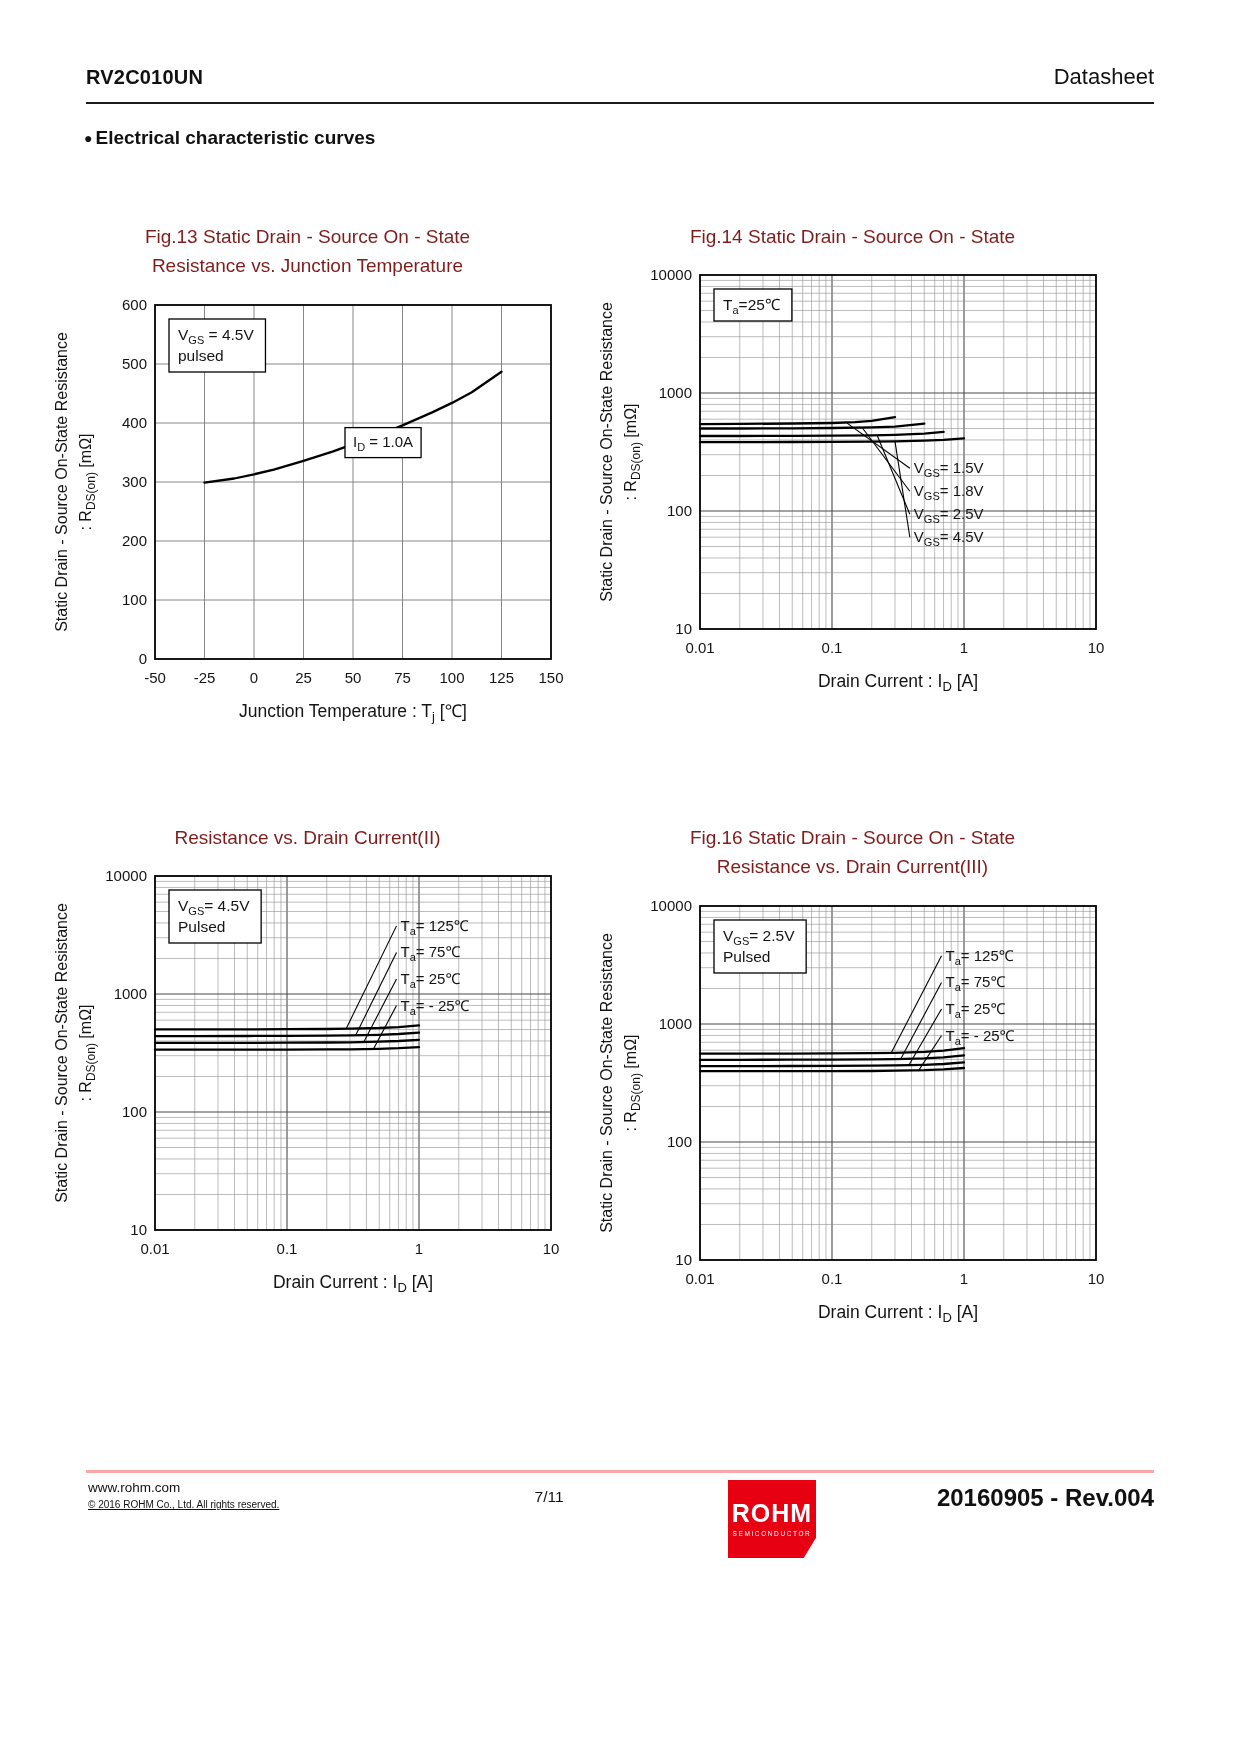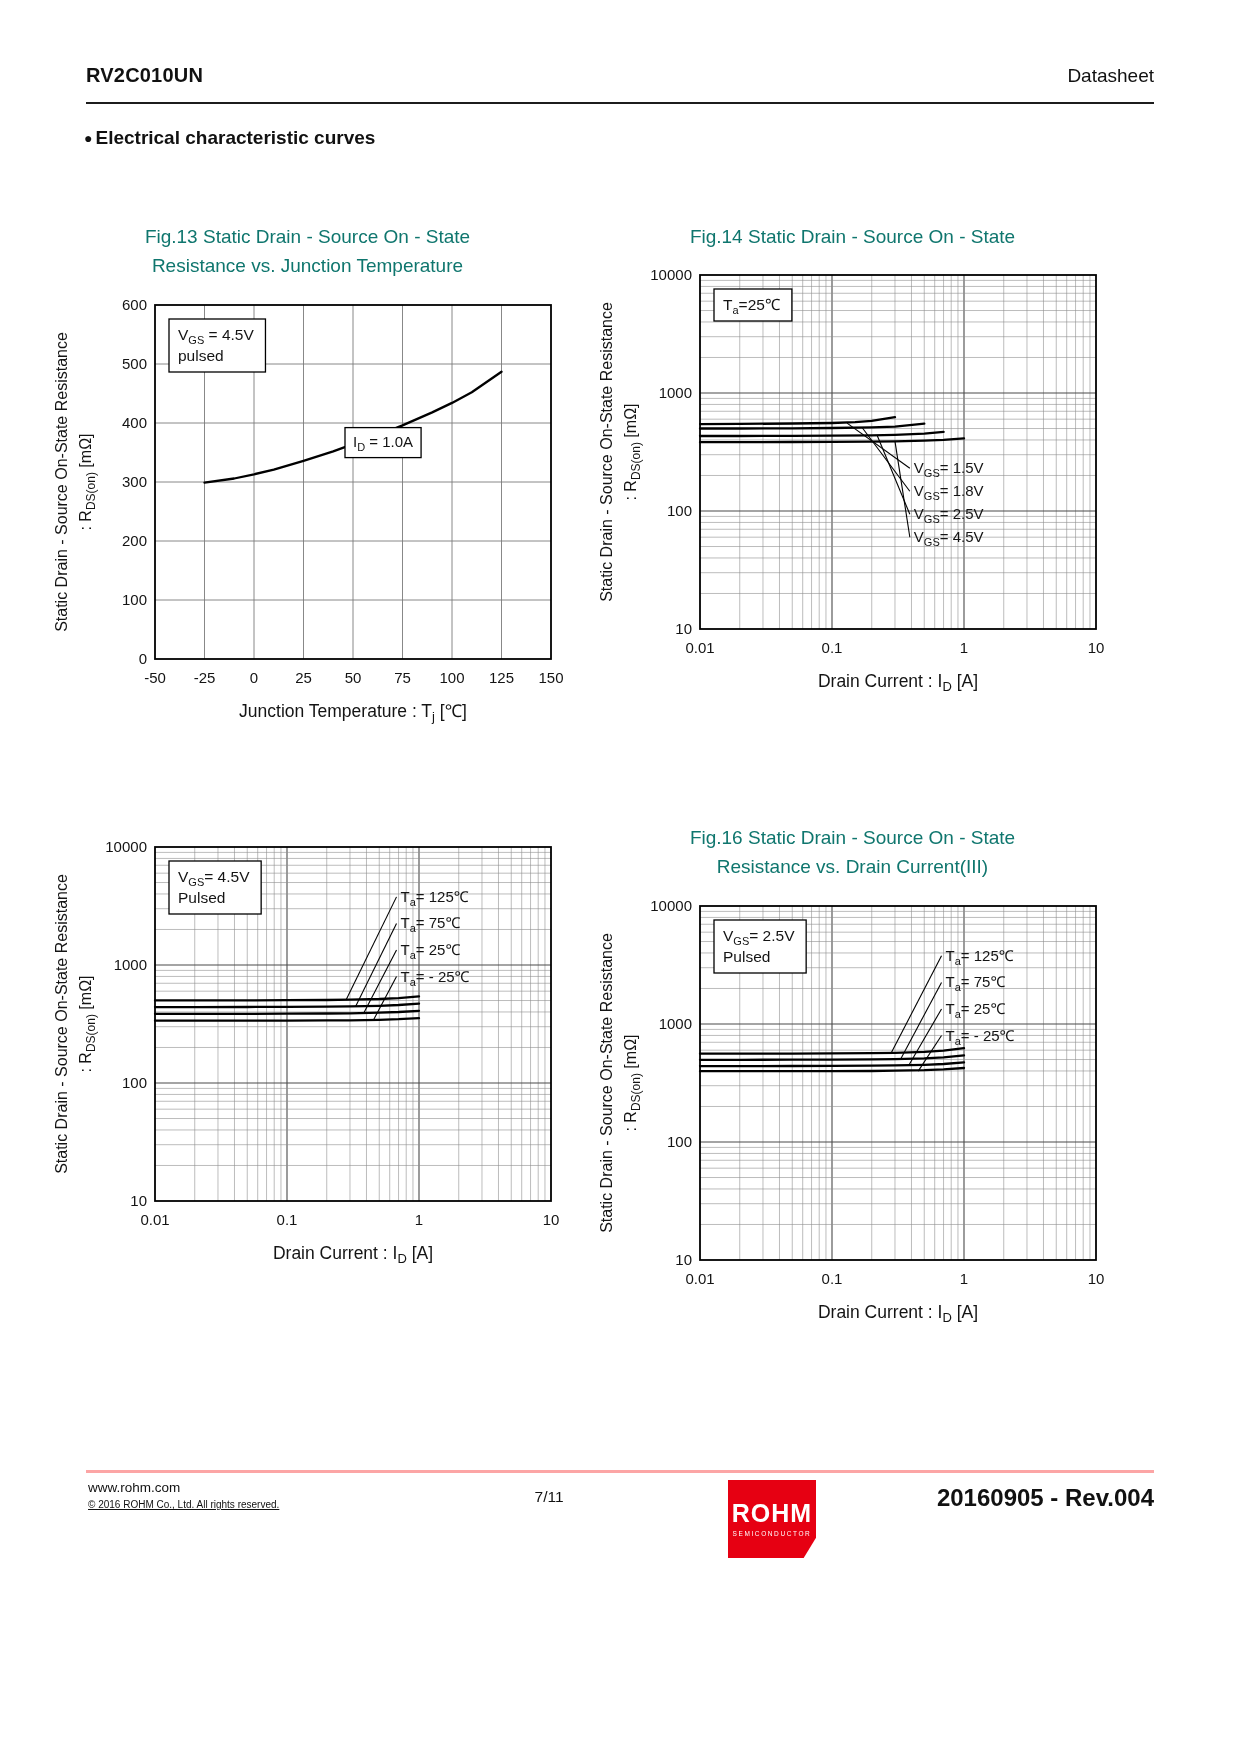--- a/index.html
+++ b/index.html
@@ -5,29 +5,29 @@
   * { margin:0; padding:0; box-sizing:border-box; }
   html,body { background:#fff; }
   body {
     width:1240px; height:1754px; position:relative;
     font-family:"Liberation Sans", sans-serif; color:#111;
     overflow:hidden;
   }
   .header { position:absolute; left:86px; right:86px; top:64px;
             display:flex; justify-content:space-between; align-items:baseline; }
   .part-number { font-size:20px; font-weight:bold; letter-spacing:.2px; }
-  .doc-type { font-size:19px; }
+  .doc-type { font-size:22px; }
   .header-divider { position:absolute; left:86px; right:86px; top:102px; height:2px; background:#1c1c1c; }
   .section-title { position:absolute; left:84px; top:127px; font-size:19px; font-weight:bold;
                    display:flex; align-items:center; }
   .section-bullet { font-size:14px; margin-right:3px; }
   .charts-grid { position:absolute; left:40px; top:222px; width:1080px;
                  display:grid; grid-template-columns:535px 535px; column-gap:10px; row-gap:92px; }
   .chart-block { display:flex; flex-direction:column; align-items:center; }
-  .chart-title { text-align:center; font-size:19px; line-height:1.55; margin-bottom:10px; color:#0f766e; }
+  .chart-title { text-align:center; font-size:19px; line-height:1.55; margin-bottom:10px; color:#7f1d1d; }
   svg.chart-svg { display:block; }
   svg text { font-family:"Liberation Sans", sans-serif; fill:#141414; }
   .footer { position:absolute; left:86px; right:86px; top:1470px; height:100px;
             border-top:3px solid #fca5a5; }
   .footer-web  { position:absolute; left:2px; top:7px;  font-size:13.5px; }
   .footer-copy { position:absolute; left:2px; top:26px; font-size:10px;text-decoration:underline; }
   .footer-page { position:absolute; left:42%; top:15px; font-size:15.5px; }
   .footer-logo { position:absolute; left:642px; top:7px; width:88px; height:78px;
                  background:#e60012; clip-path:polygon(0 0,100% 0,100% 74%,86% 100%,0 100%);
                  display:flex; flex-direction:column; align-items:center; justify-content:center; }
@@ -191,20 +191,21 @@
         <text x="325.84000000000003" y="235.25" font-size="15" text-anchor="start"><tspan>V</tspan><tspan dy="4" font-size="11">GS</tspan><tspan dy="-4">= 1.8V</tspan></text>
         <line x1="321.84000000000003" y1="253.26" x2="289.19979386853123" y2="174.54059426630687" stroke="#000" stroke-width="1.1"></line>
         <text x="325.84000000000003" y="258.26" font-size="15" text-anchor="start"><tspan>V</tspan><tspan dy="4" font-size="11">GS</tspan><tspan dy="-4">= 2.5V</tspan></text>
         <line x1="321.84000000000003" y1="276.27" x2="306.98000562299546" y2="180.3859470435665" stroke="#000" stroke-width="1.1"></line>
         <text x="325.84000000000003" y="281.27" font-size="15" text-anchor="start"><tspan>V</tspan><tspan dy="4" font-size="11">GS</tspan><tspan dy="-4">= 4.5V</tspan></text>
       </svg>
   </div>
 
   <div class="chart-block">
     <div class="chart-title">
+      <div>Resistance vs. Drain Current(II)</div>
     </div>
     <svg class="chart-svg" width="530" height="440" viewBox="0 0 530 440">
         <g>
           <line x1="151.73595942764553" y1="14" x2="151.73595942764553" y2="368" stroke="#8f8f8f" stroke-width="0.6"></line>
           <line x1="174.98000562299544" y1="14" x2="174.98000562299544" y2="368" stroke="#8f8f8f" stroke-width="0.6"></line>
           <line x1="191.47191885529105" y1="14" x2="191.47191885529105" y2="368" stroke="#8f8f8f" stroke-width="0.6"></line>
           <line x1="204.26404057235447" y1="14" x2="204.26404057235447" y2="368" stroke="#8f8f8f" stroke-width="0.6"></line>
           <line x1="214.71596505064096" y1="14" x2="214.71596505064096" y2="368" stroke="#8f8f8f" stroke-width="0.6"></line>
           <line x1="223.55294128188194" y1="14" x2="223.55294128188194" y2="368" stroke="#8f8f8f" stroke-width="0.6"></line>
           <line x1="231.20787828293655" y1="14" x2="231.20787828293655" y2="368" stroke="#8f8f8f" stroke-width="0.6"></line>

